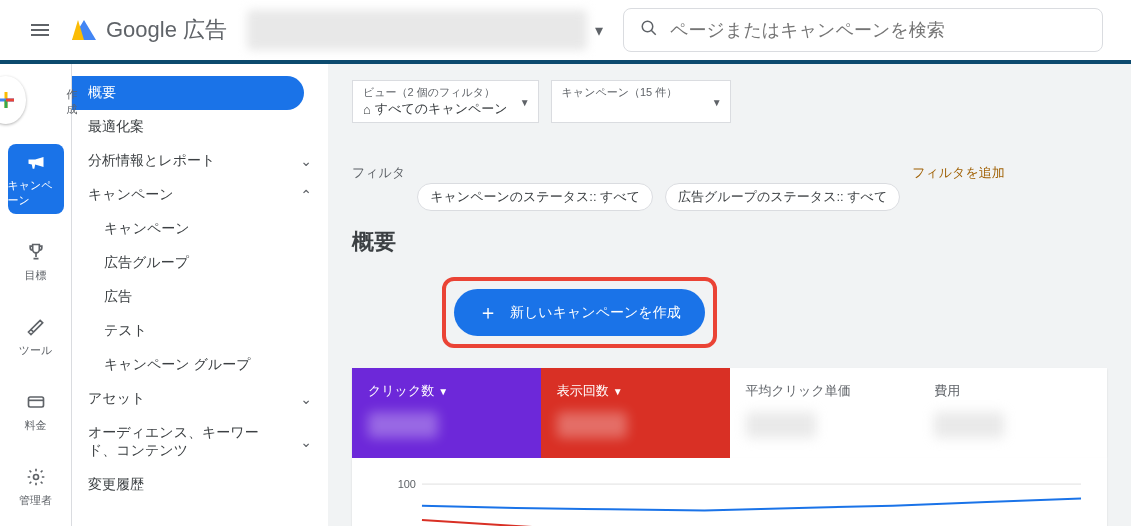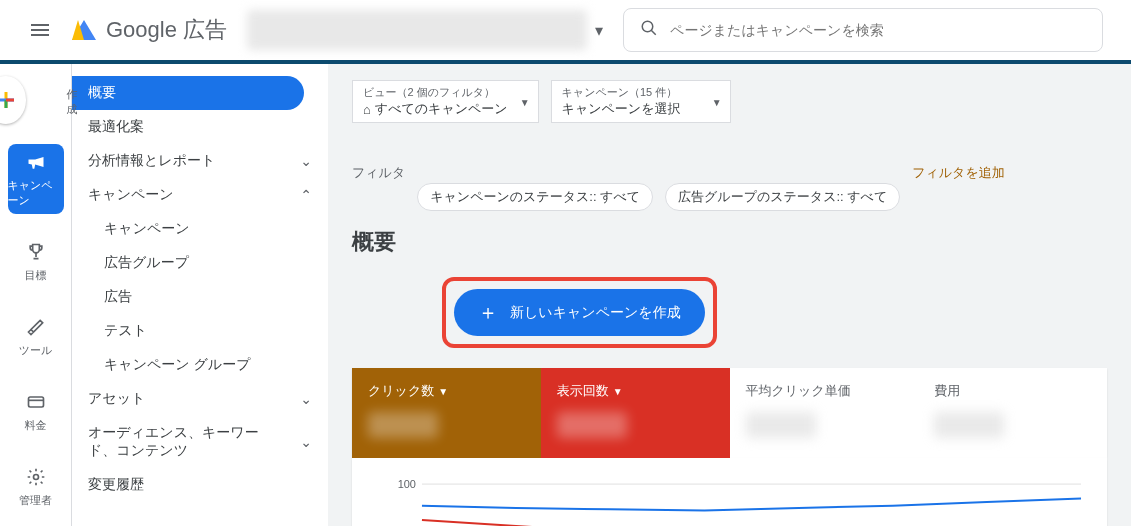--- a/index.html
+++ b/index.html
@@ -11,21 +11,21 @@
     .menu-icon span { height: 2px; background: #5f6368; }
     .logo-area { display: flex; align-items: center; margin-left: 8px; }
     .ads-logo { width: 0; height: 0; border-left: 12px solid transparent; border-right: 12px solid transparent; border-bottom: 20px solid #4285f4; position: relative; margin-right: 10px; }
     .ads-logo::after { content: ''; position: absolute; left: -12px; top: 0; width: 0; height: 0; border-left: 6px solid transparent; border-right: 6px solid transparent; border-bottom: 20px solid #fbbc04; }
     .brand-text { font-size: 22px; color: #5f6368; }
     .brand-text .g { font-weight: 500; }
     .account-area { margin-left: 20px; width: 340px; height: 40px; filter: blur(5px); background: #e8e8e8; border-radius: 4px; }
     .account-dropdown { margin-left: 8px; color: #5f6368; }
     .search-box { margin-left: 20px; flex: 1; max-width: 480px; height: 44px; border: 1px solid #dadce0; border-radius: 8px; display: flex; align-items: center; padding: 0 16px; background: #fff; }
     .search-icon { color: #5f6368; margin-right: 12px; }
-    .search-input { border: none; outline: none; flex: 1; font-size: 14px; color: #5f6368; }
+    .search-input { border: none; outline: none; flex: 1; font-size: 18px; color: #5f6368; }
     
     .main { display: flex; height: calc(100% - 64px); }
     
     .far-left { width: 72px; background: #fff; border-right: 1px solid #dadce0; padding-top: 12px; display: flex; flex-direction: column; align-items: center; gap: 20px; }
     .create-btn { width: 48px; height: 48px; border-radius: 50%; background: #fff; box-shadow: 0 1px 3px rgba(0,0,0,0.3); display: flex; align-items: center; justify-content: center; cursor: pointer; font-size: 28px; font-weight: 300; }
     .create-wrap { position: relative; display: flex; flex-direction: row; align-items: center; gap: 40px; }
     .lf-label { font-size: 11px; color: #5f6368; margin-top: 4px; }
     .lf-item { display: flex; flex-direction: column; align-items: center; cursor: pointer; width: 56px; padding: 6px 0; border-radius: 8px; }
     .lf-item.active { background: #1a73e8; color: #fff; }
     .lf-item.active .lf-label, .lf-item.active svg { color: #fff; fill: #fff; }
@@ -50,21 +50,21 @@
     .filter-add { color: #a16207; cursor: pointer; }
     
     .page-title { font-size: 22px; color: #3c4043; margin-top: 16px; }
     
     .new-campaign-wrap { margin-top: 20px; margin-left: 90px; padding: 8px; border: 4px solid #ea4335; border-radius: 12px; display: inline-block; }
     .new-campaign-btn { background: #1a73e8; color: #fff; border: none; border-radius: 24px; padding: 10px 24px; font-size: 14px; cursor: pointer; display: flex; align-items: center; gap: 12px; }
     .plus-icon-btn { font-size: 20px; }
     
     .metrics { display: flex; margin-top: 20px; background: #fff; box-shadow: 0 1px 2px rgba(0,0,0,0.1); }
     .metric-card { flex: 1; padding: 14px 16px 20px; position: relative; }
-    .metric-card.blue { background: #a16207; color: #fff; }
+    .metric-card.blue { background: #6d28d9; color: #fff; }
     .metric-card.red { background: #d93025; color: #fff; }
     .metric-title { font-size: 13px; display: flex; align-items: center; gap: 4px; }
     .metric-value { margin-top: 12px; height: 26px; filter: blur(6px); background: rgba(200,200,200,0.4); border-radius: 4px; width: 70px; }
     .metric-card.blue .metric-value, .metric-card.red .metric-value { background: rgba(255,255,255,0.3); }
     .dd-arrow { font-size: 10px; }
     
     .chart-area { background: #fff; padding: 16px 16px 0 40px; box-shadow: 0 1px 2px rgba(0,0,0,0.1); }
     .chart-svg { width: 100%; height: 140px; }
     .y-label { font-size: 11px; fill: #5f6368; }
     .grid-line { stroke: #e0e0e0; stroke-width: 1; }
@@ -193,21 +193,20 @@
       <div class="selector-box">
         <div class="sel-label">ビュー（2 個のフィルタ）</div>
         <div class="sel-value">
             <span>⌂</span>
             <span>すべてのキャンペーン</span>
           </div>
         <span class="sel-arrow">▼</span>
       </div>
       <div class="selector-box">
         <div class="sel-label">キャンペーン（15 件）</div>
-        <div class="sel-value">キャンペーンを選択</div>
         <span class="sel-arrow">▼</span>
       </div>
     </div>
 
     <div class="filter-row">
       <span class="filter-label">フィルタ</span>
       <span class="filter-chip">キャンペーンのステータス:: すべて</span>
       <span class="filter-chip">広告グループのステータス:: すべて</span>
       <span class="filter-add">フィルタを追加</span>
     </div>

